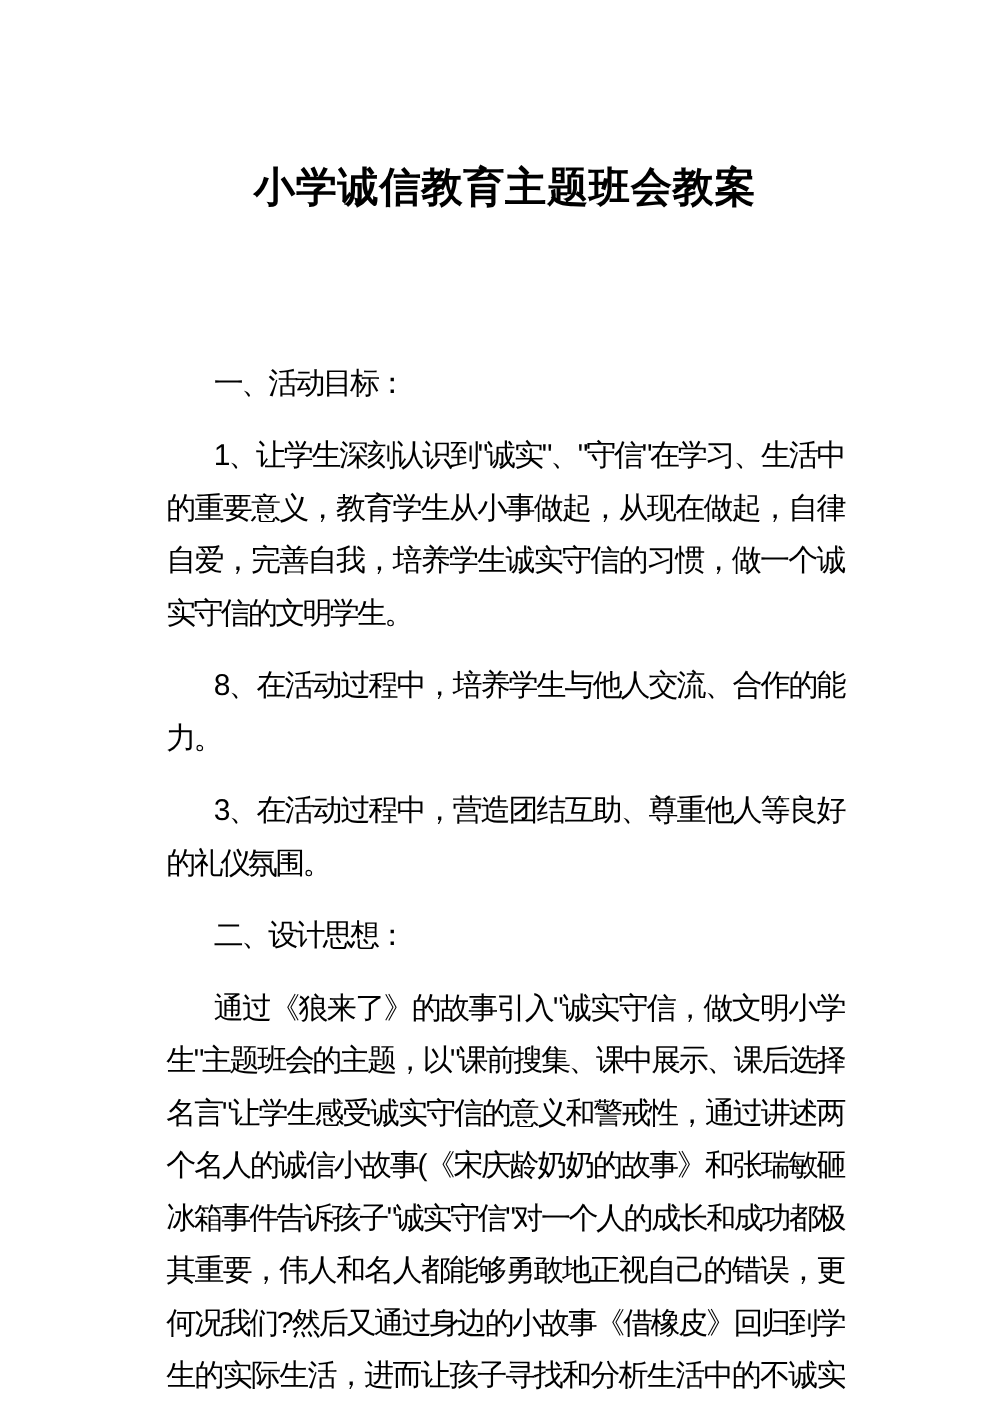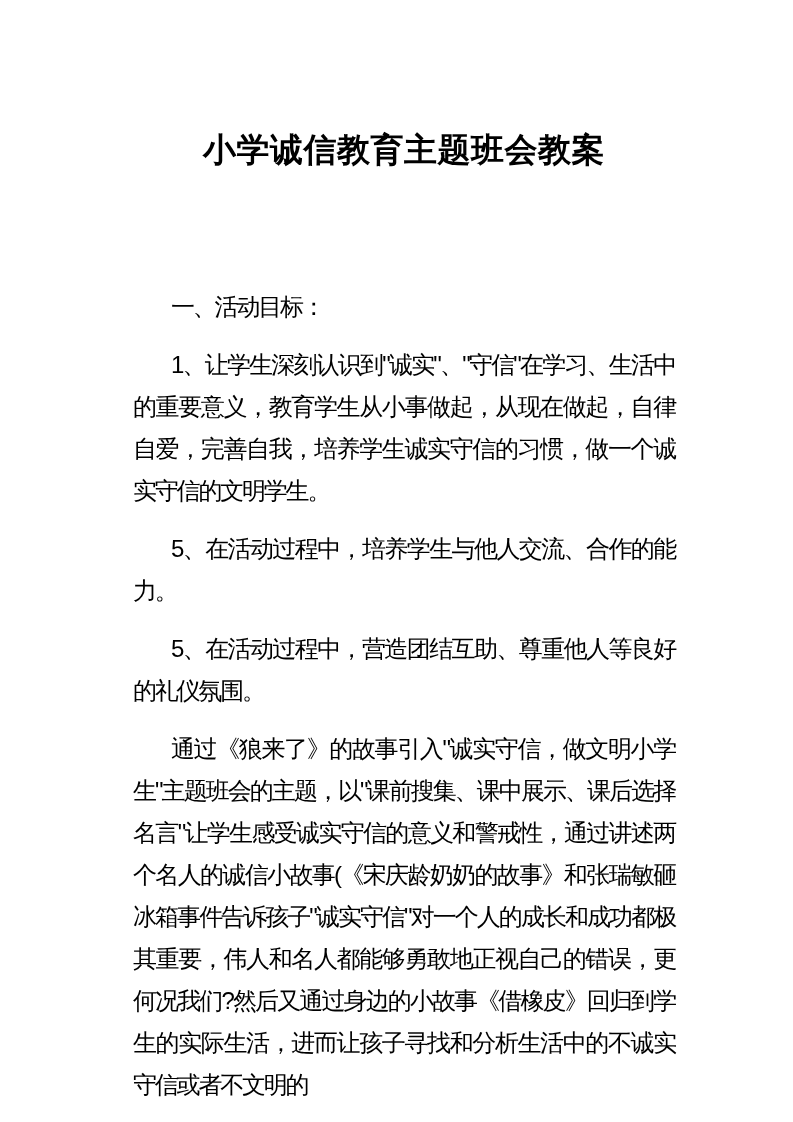--- a/index.html
+++ b/index.html
@@ -46,17 +46,18 @@
 </style>
 </head>
 <body>
 
 <div class="page">
   <h1 class="doc-title">小学诚信教育主题班会教案</h1>
 
   <div class="doc-body">
     <p class="para">一、活动目标：</p>
     <p class="para">1、让学生深刻认识到"诚实"、"守信"在学习、生活中的重要意义，教育学生从小事做起，从现在做起，自律自爱，完善自我，培养学生诚实守信的习惯，做一个诚实守信的文明学生。</p>
-    <p class="para">5、在活动过程中，培养学生与他人交流、合作的能力。</p>
-    <p class="para">5、在活动过程中，营造团结互助、尊重他人等良好的礼仪氛围。</p>
+    <p class="para">8、在活动过程中，培养学生与他人交流、合作的能力。</p>
+    <p class="para">3、在活动过程中，营造团结互助、尊重他人等良好的礼仪氛围。</p>
+    <p class="para">二、设计思想：</p>
     <p class="para">通过《狼来了》的故事引入"诚实守信，做文明小学生"主题班会的主题，以"课前搜集、课中展示、课后选择名言"让学生感受诚实守信的意义和警戒性，通过讲述两个名人的诚信小故事(《宋庆龄奶奶的故事》和张瑞敏砸冰箱事件告诉孩子"诚实守信"对一个人的成长和成功都极其重要，伟人和名人都能够勇敢地正视自己的错误，更何况我们?然后又通过身边的小故事《借橡皮》回归到学生的实际生活，进而让孩子寻找和分析生活中的不诚实守信或者不文明的</p>
   </div>
 </div>
 
 </body></html>

